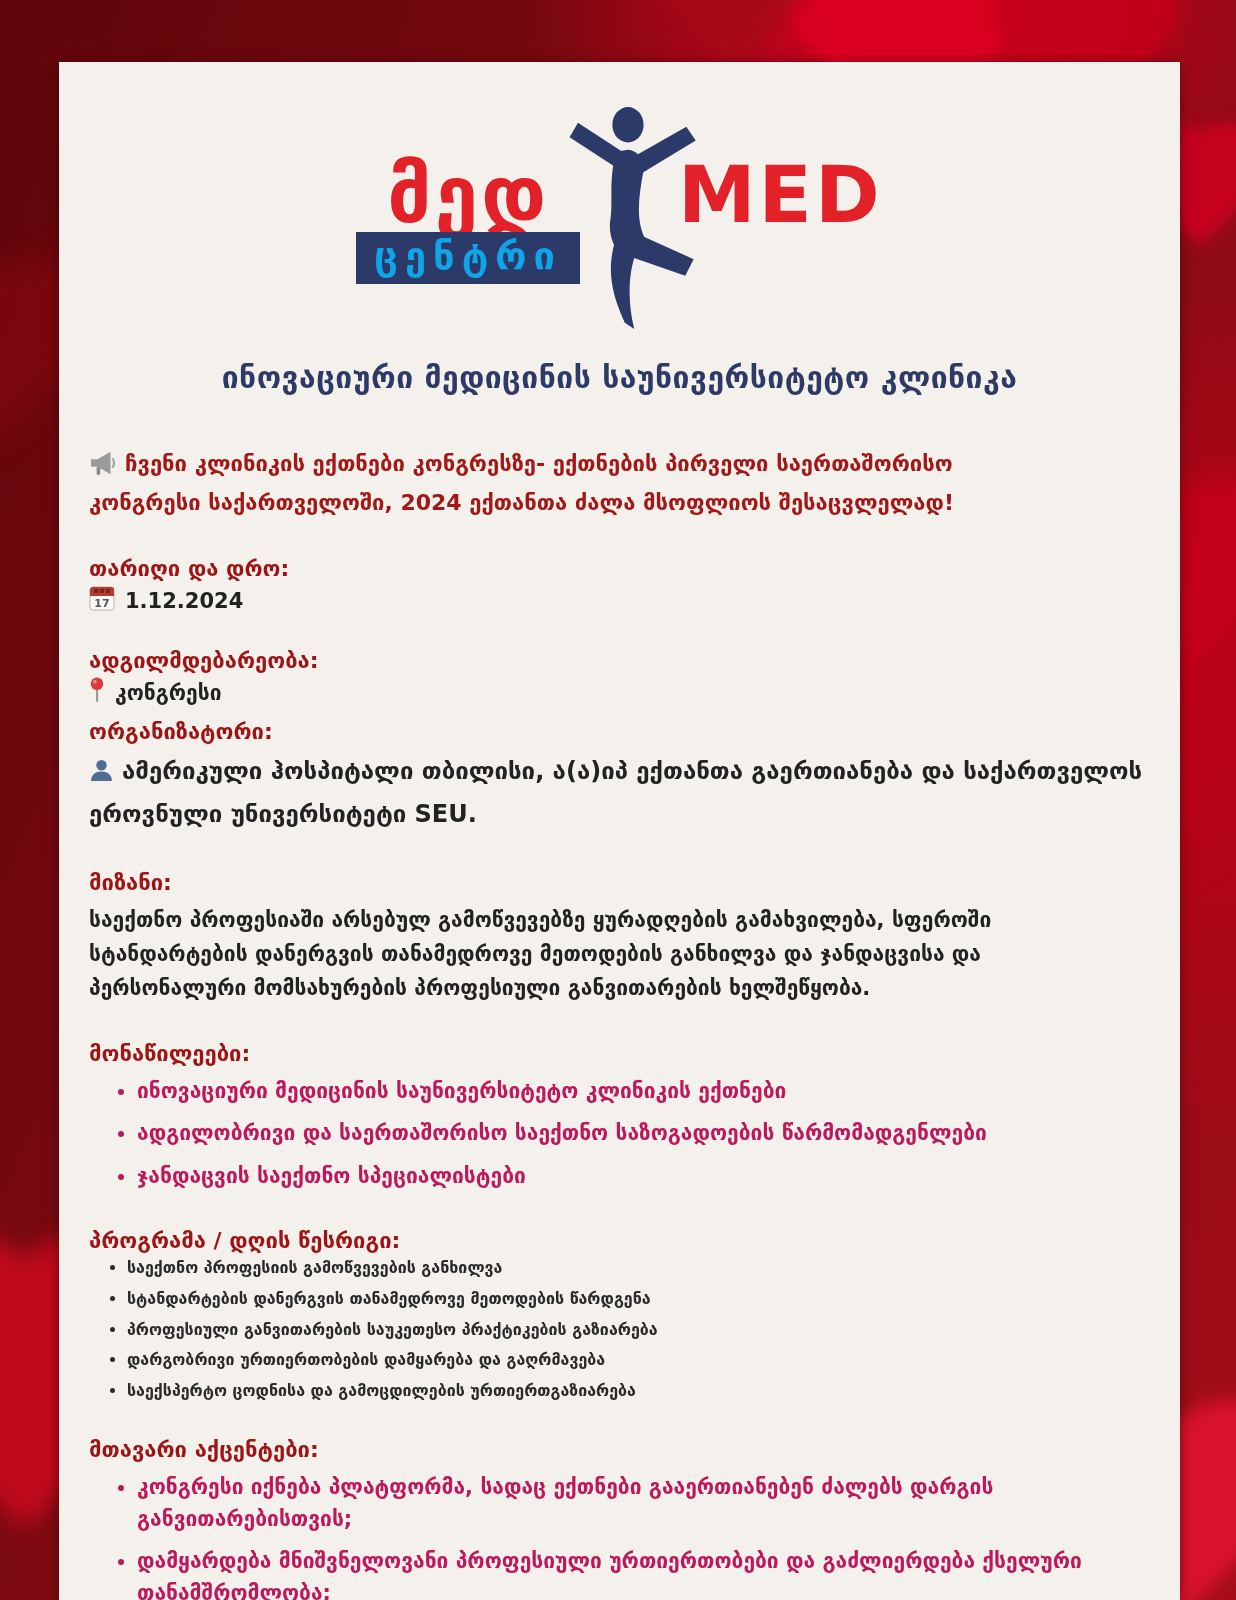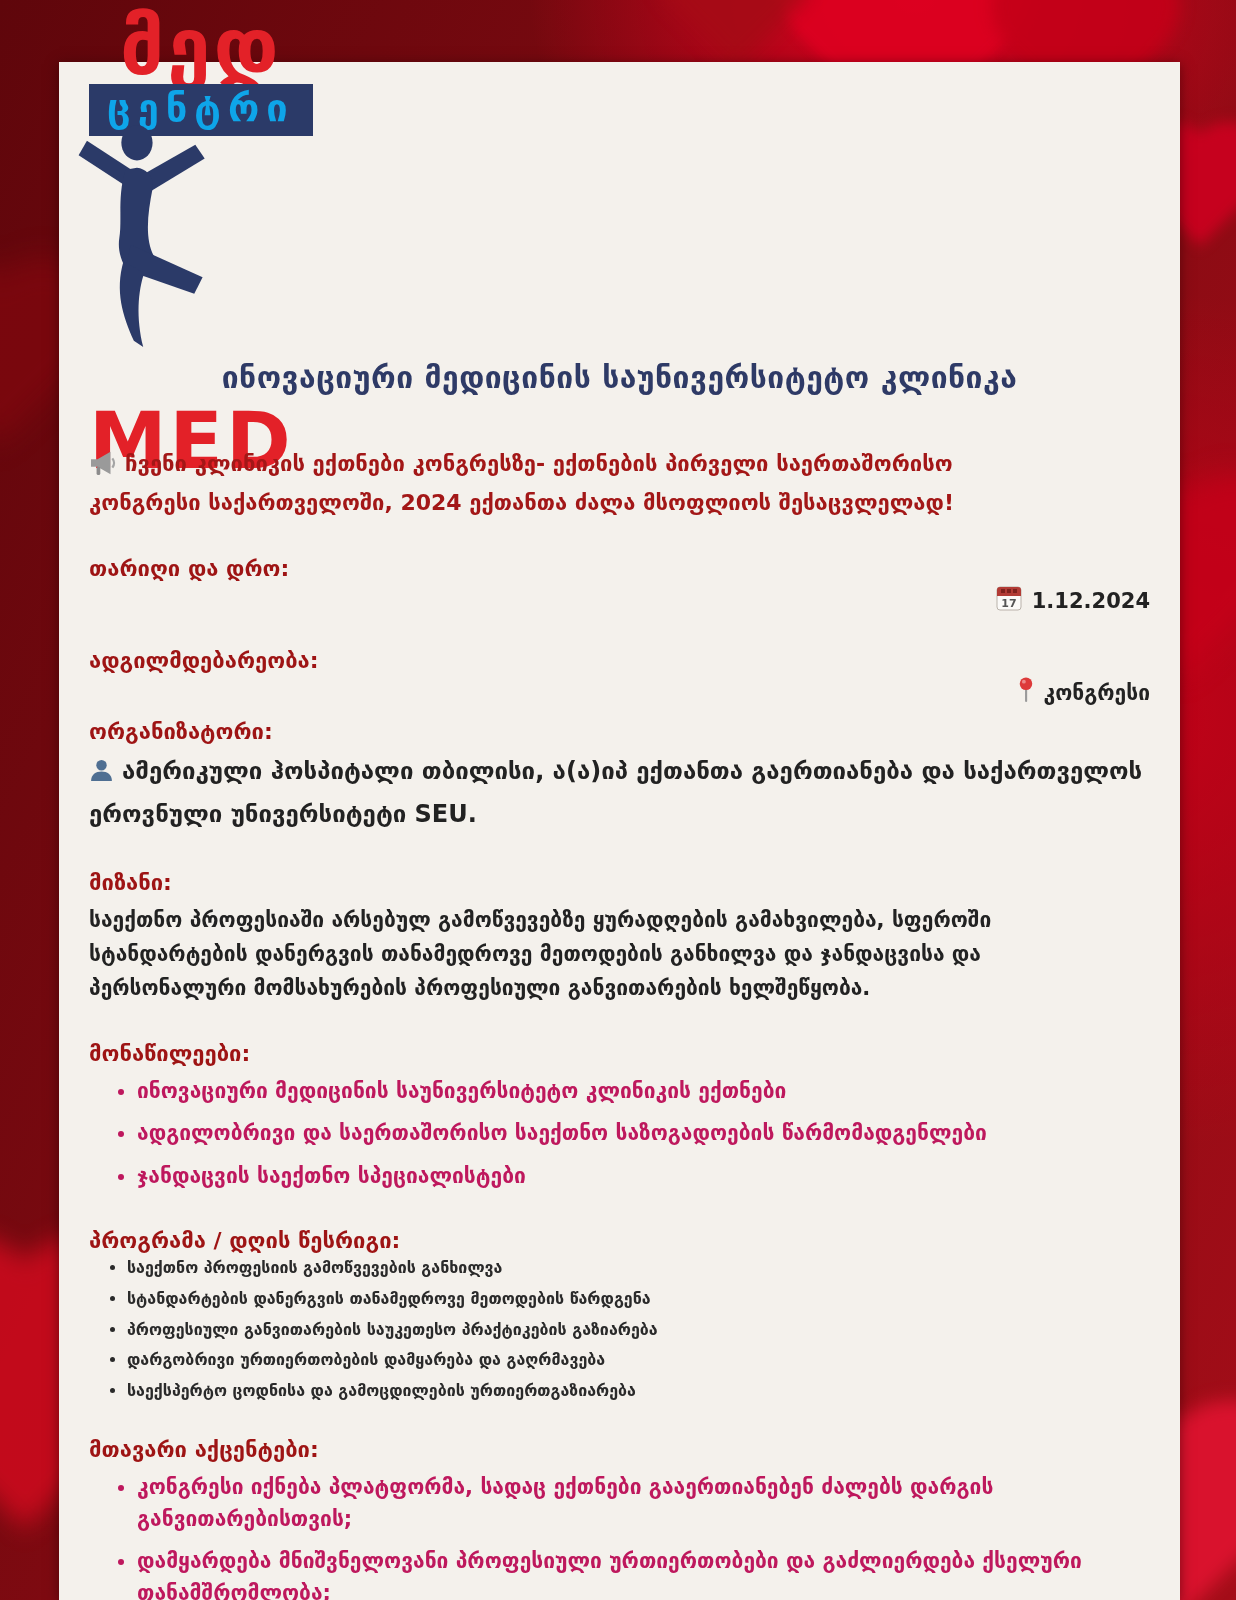--- a/index.html
+++ b/index.html
@@ -26,33 +26,33 @@
   .h8{width:120px;height:120px;left:-60px;top:300px;background:#7c070e;filter:blur(14px);opacity:.9;}
 
   
   .card{
     position:absolute;left:59px;top:62px;width:1121px;height:1538px;
     background:#f4f1ec;box-sizing:border-box;padding:30px 30px 0 30px;
     box-shadow:0 2px 12px rgba(40,0,0,.55);
   }
 
   
-  .logo{display:flex;justify-content:center;align-items:flex-start;margin-top:26px;height:212px;flex-direction:column;}
+  .logo{display:flex;justify-content:center;align-items:flex-start;margin-top:26px;height:212px;}
   .logo-side{display:flex;flex-direction:column;align-items:center;margin-top:40px;}
   .logo-word{font-size:78px;font-weight:800;color:#e32128;line-height:.95;letter-spacing:3px;}
   .logo-bar{background:#2b3a68;color:#0ea5e9;font-weight:700;font-size:38px;letter-spacing:7px;
     padding:5px 18px 9px;margin-top:0;line-height:1;}
   .figure-wrap{margin:0 -26px;z-index:2;position:relative;top:-12px;}
 
   
   .title{text-align:center;color:#2e3a66;font-size:30px;font-weight:800;margin-top:30px;letter-spacing:.5px;}
   .announcement{color:#a31717;font-size:22px;font-weight:800;line-height:1.55;max-width:950px;margin:52px 0 0;}
   .sec-h{color:#9e1414;font-size:22px;font-weight:800;margin:36px 0 8px;}
   .sec-h.tight{margin-bottom:4px;}
-  .iconline{display:flex;align-items:center;gap:10px;font-size:21px;font-weight:700;color:#222;justify-content:flex-end;}
+  .iconline{display:flex;align-items:center;gap:10px;font-size:21px;font-weight:700;color:#222;}
   .body-p{font-size:21px;font-weight:700;color:#222;line-height:1.62;margin:4px 0 0;max-width:1040px;}
   ul{margin:10px 0 0;padding-left:48px;list-style:disc;}
   ul.big li{font-size:21px;font-weight:700;color:#be185d;line-height:1.5;margin-bottom:11px;max-width:980px;}
   ul.small{padding-left:38px;margin-top:1px;}
   ul.small li{font-size:16px;font-weight:700;color:#2a2a2a;line-height:1.35;margin-bottom:9px;}
   .inline-icon{display:inline-block;vertical-align:-4px;margin:0 4px;}
   .org-line{font-size:24px;font-weight:700;color:#222;line-height:1.62;max-width:1060px;margin-top:8px;}
   .org-line .bust{vertical-align:-4px;margin-right:8px;}
 </style>
 </head>

